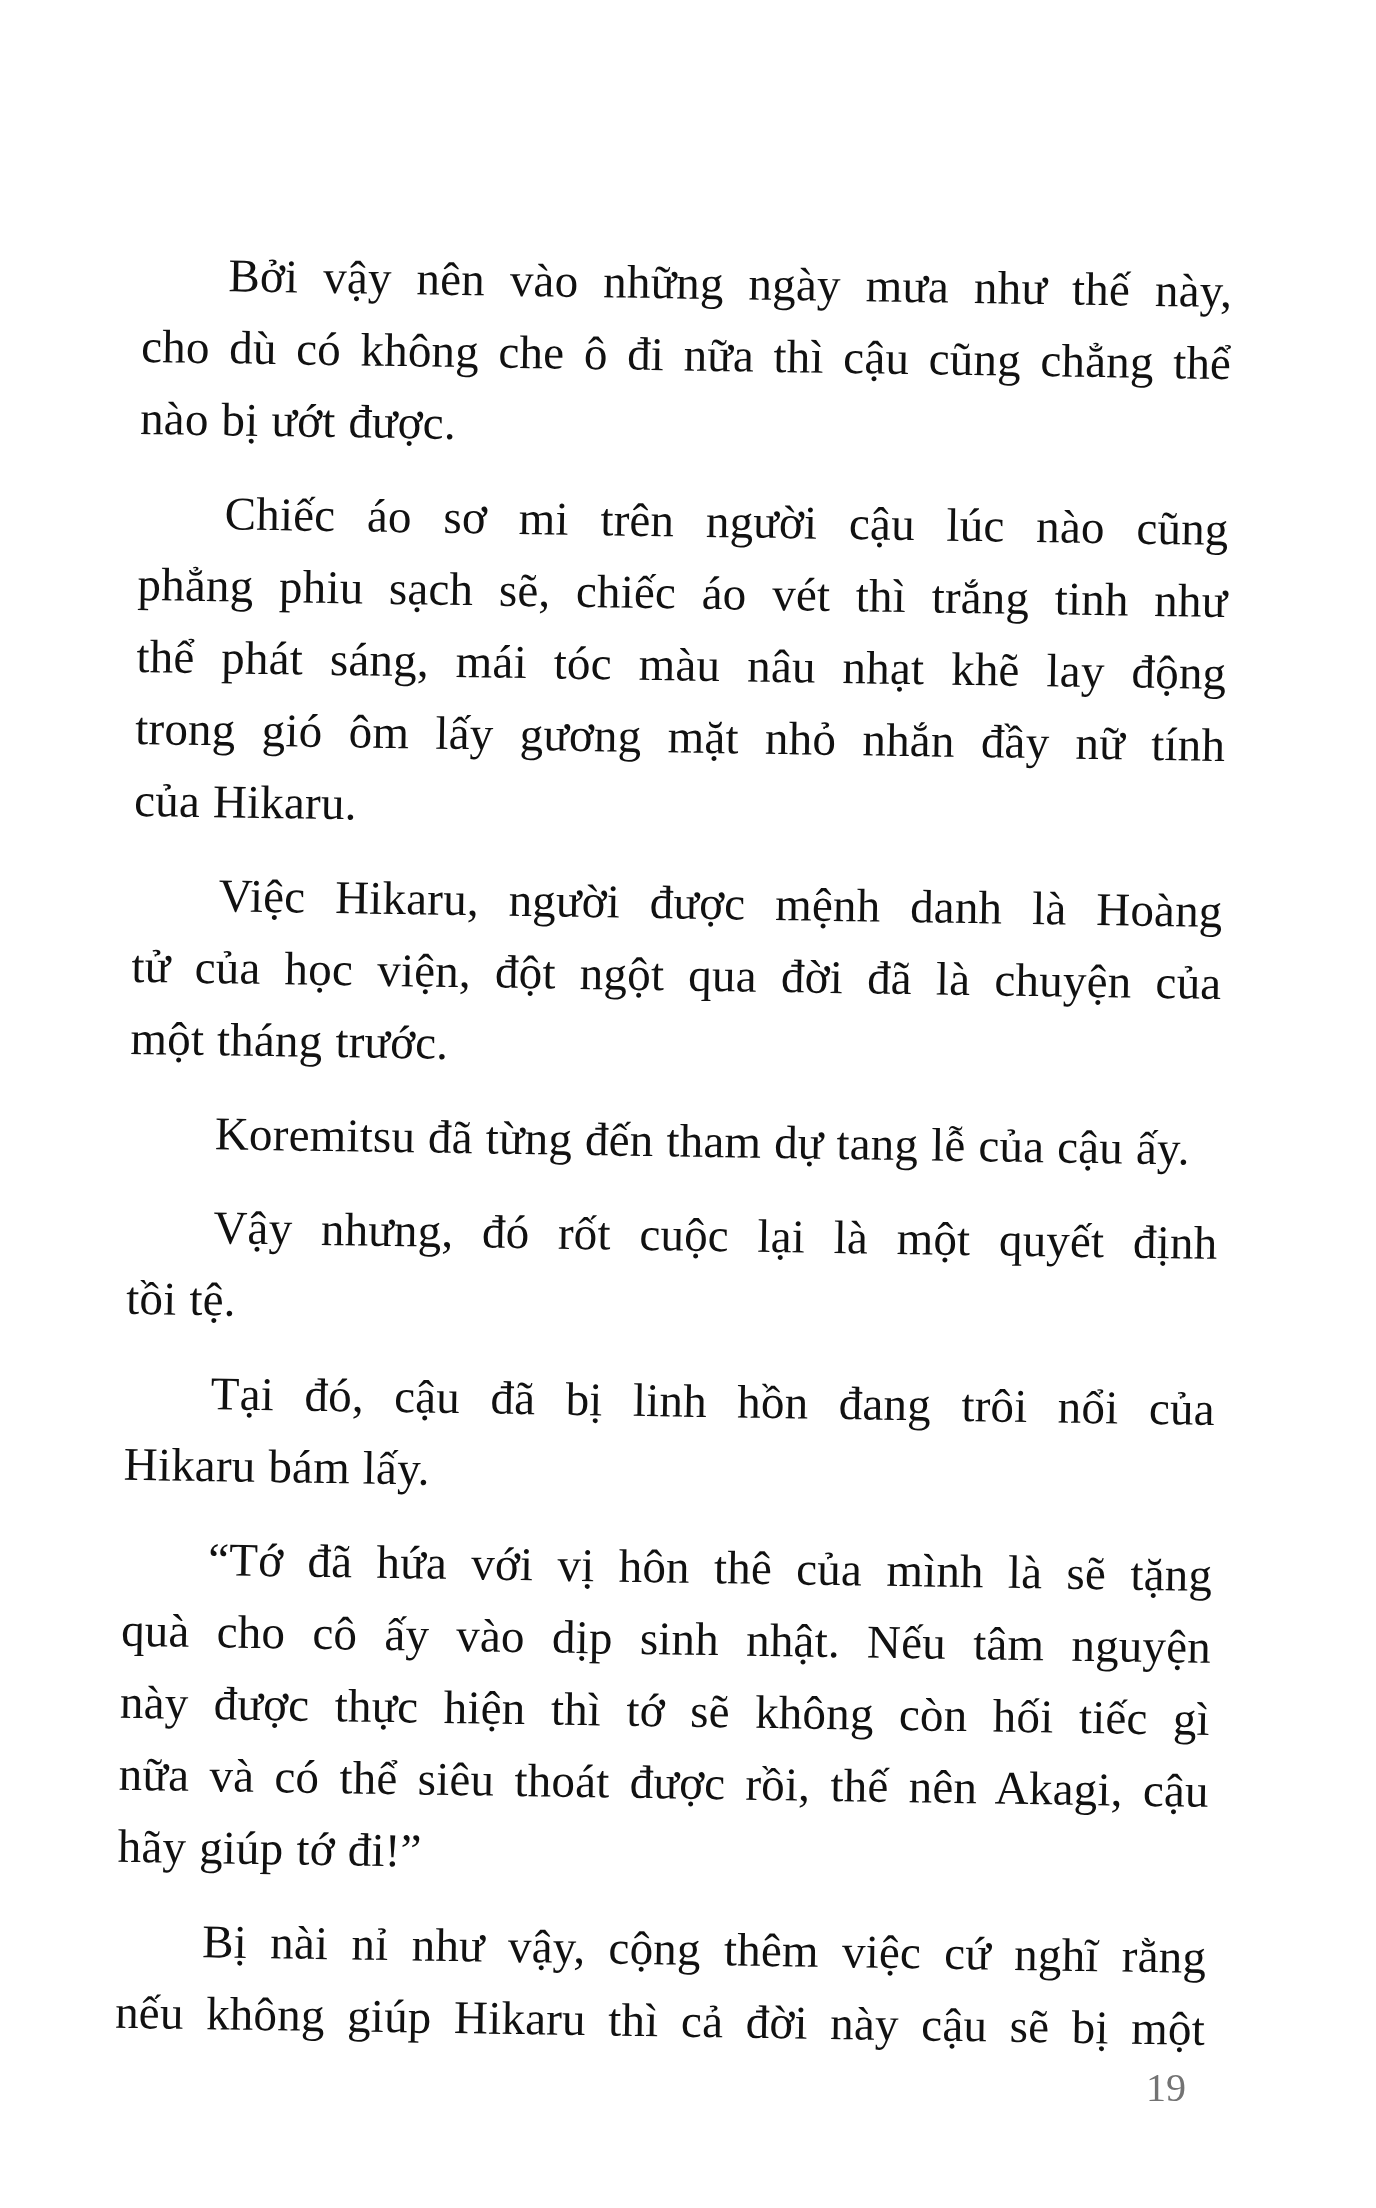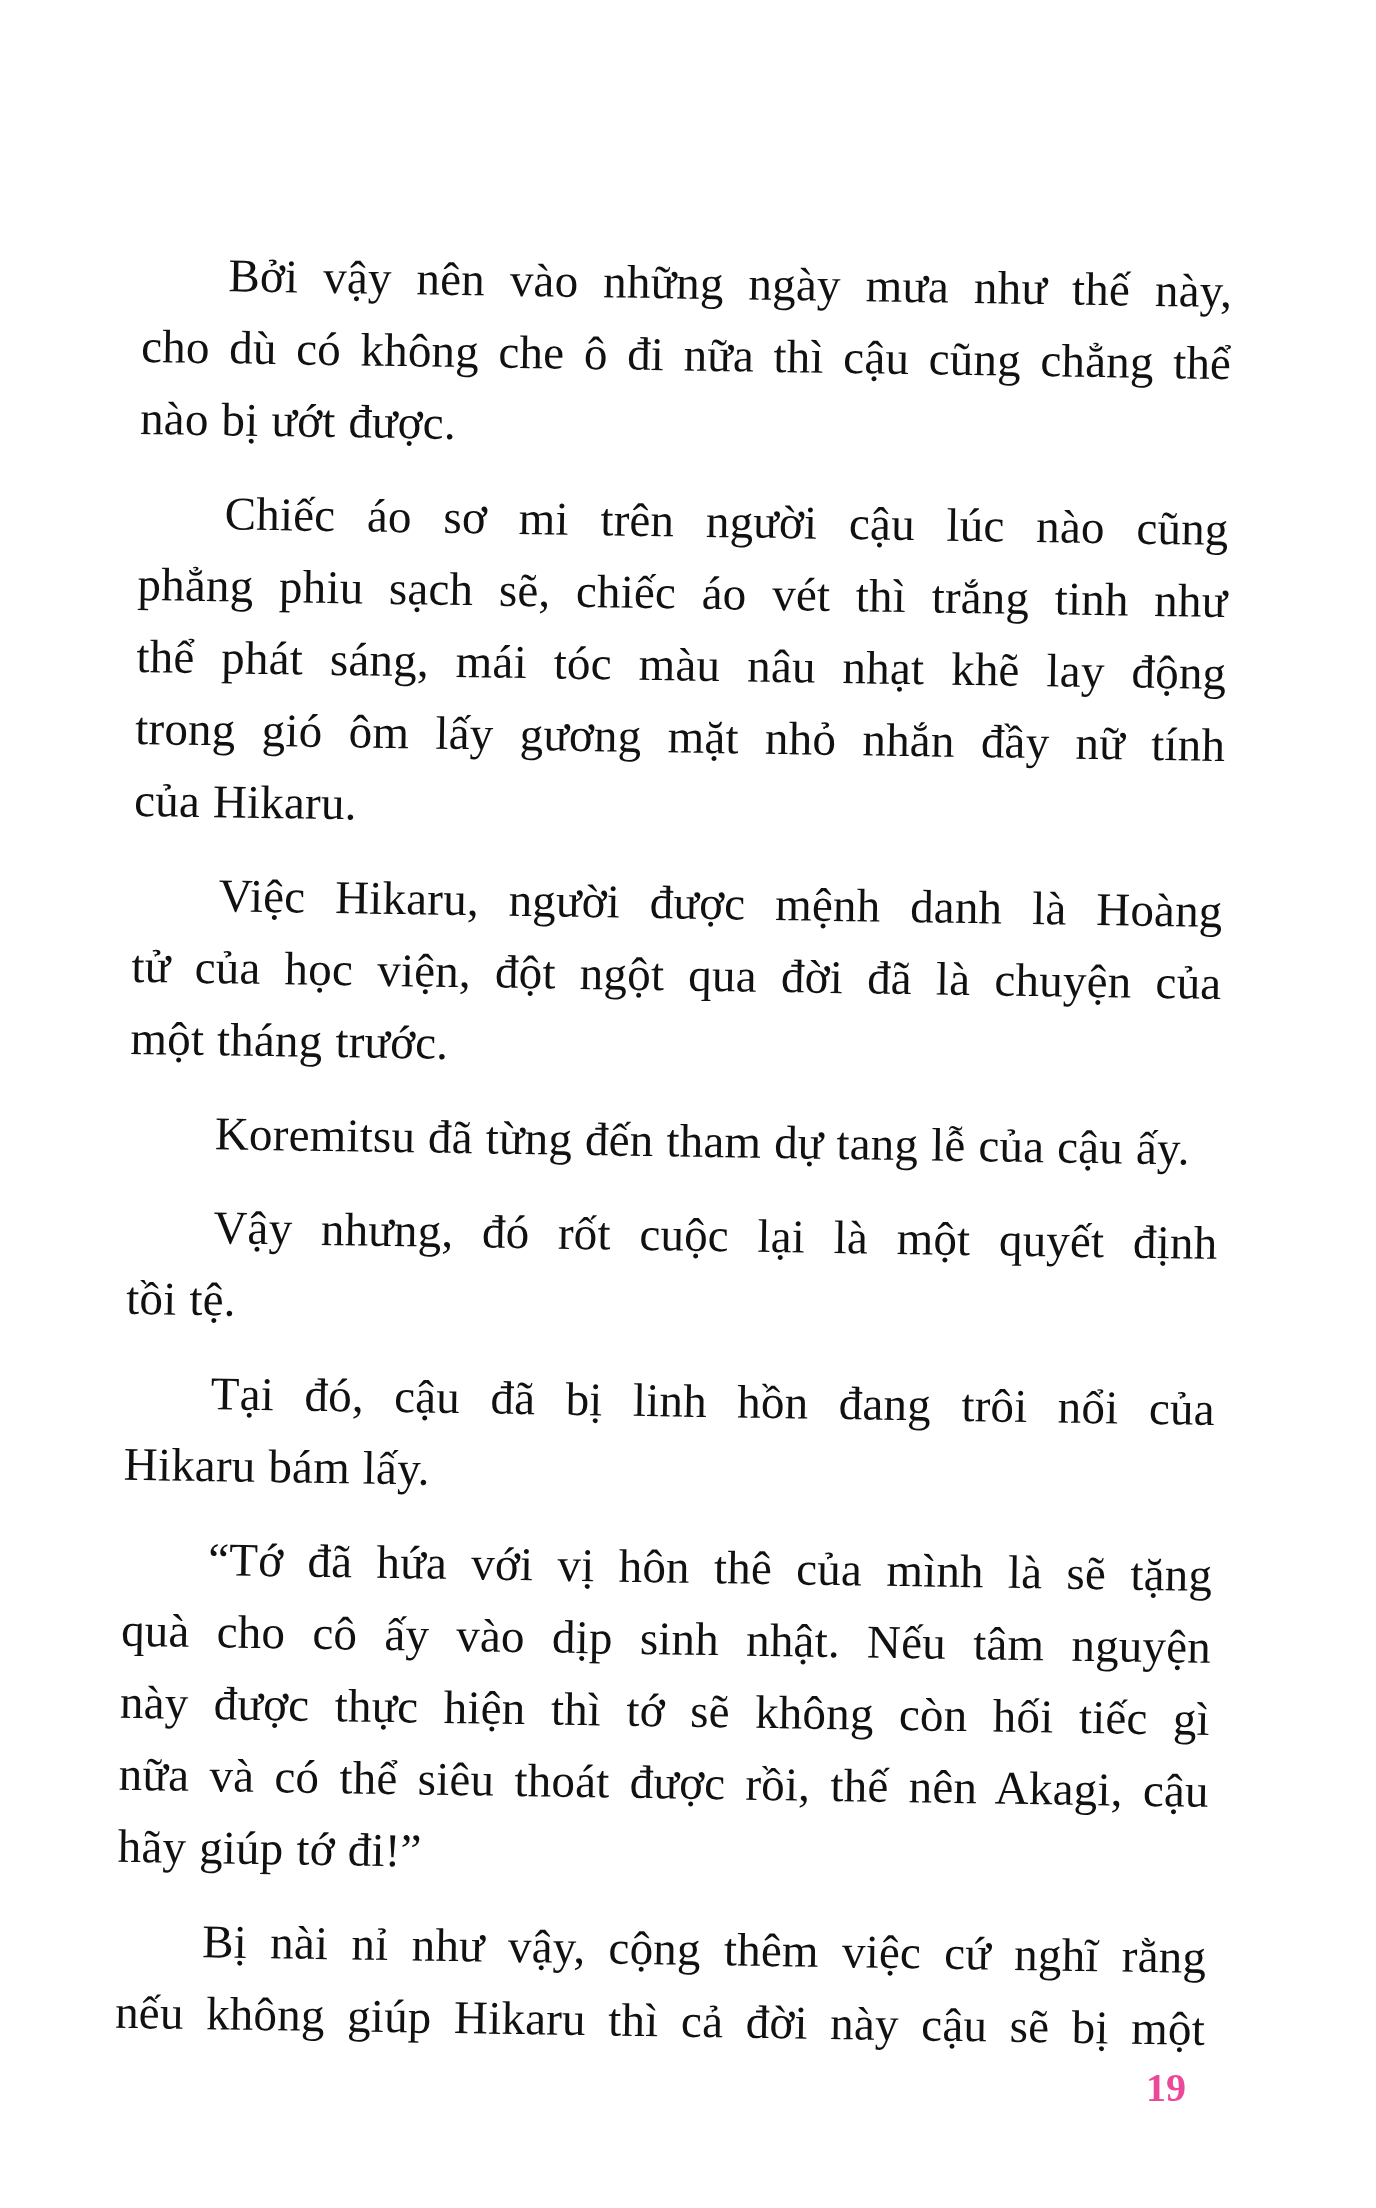--- a/index.html
+++ b/index.html
@@ -55,23 +55,23 @@
       padding-left: 86px;
     }
     .para.lines {
       text-indent: 0;
     }
     .page-number {
       position: absolute;
       left: 1146px;
       top: 2066px;
       font-size: 40px;
-      font-weight: bold;
+      font-weight: normal;
       line-height: 44px;
-      color: #ec4899;
+      color: #737373;
     }
   </style>
 </head>
 <body>
 
 <div class="page">
   <div class="text-block">
 
     <p class="para lines">
       <span class="line first">Bởi vậy nên vào những ngày mưa như thế này,</span>

